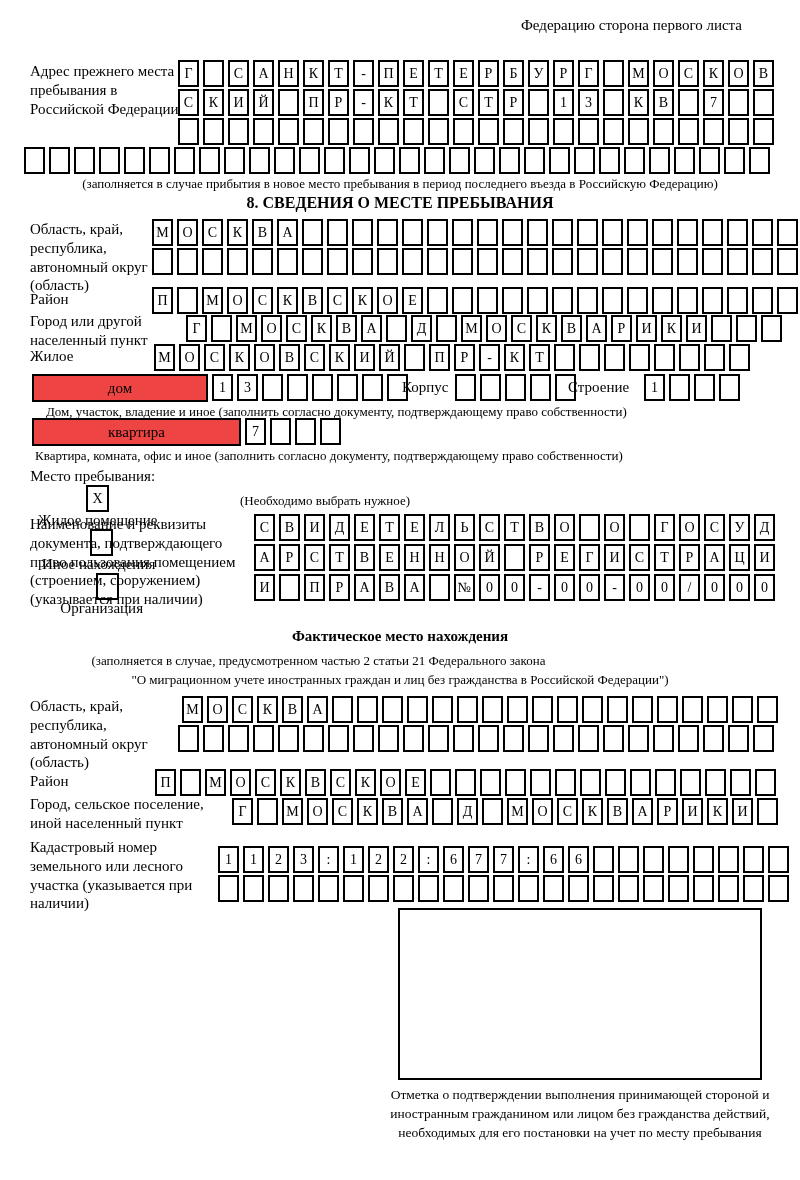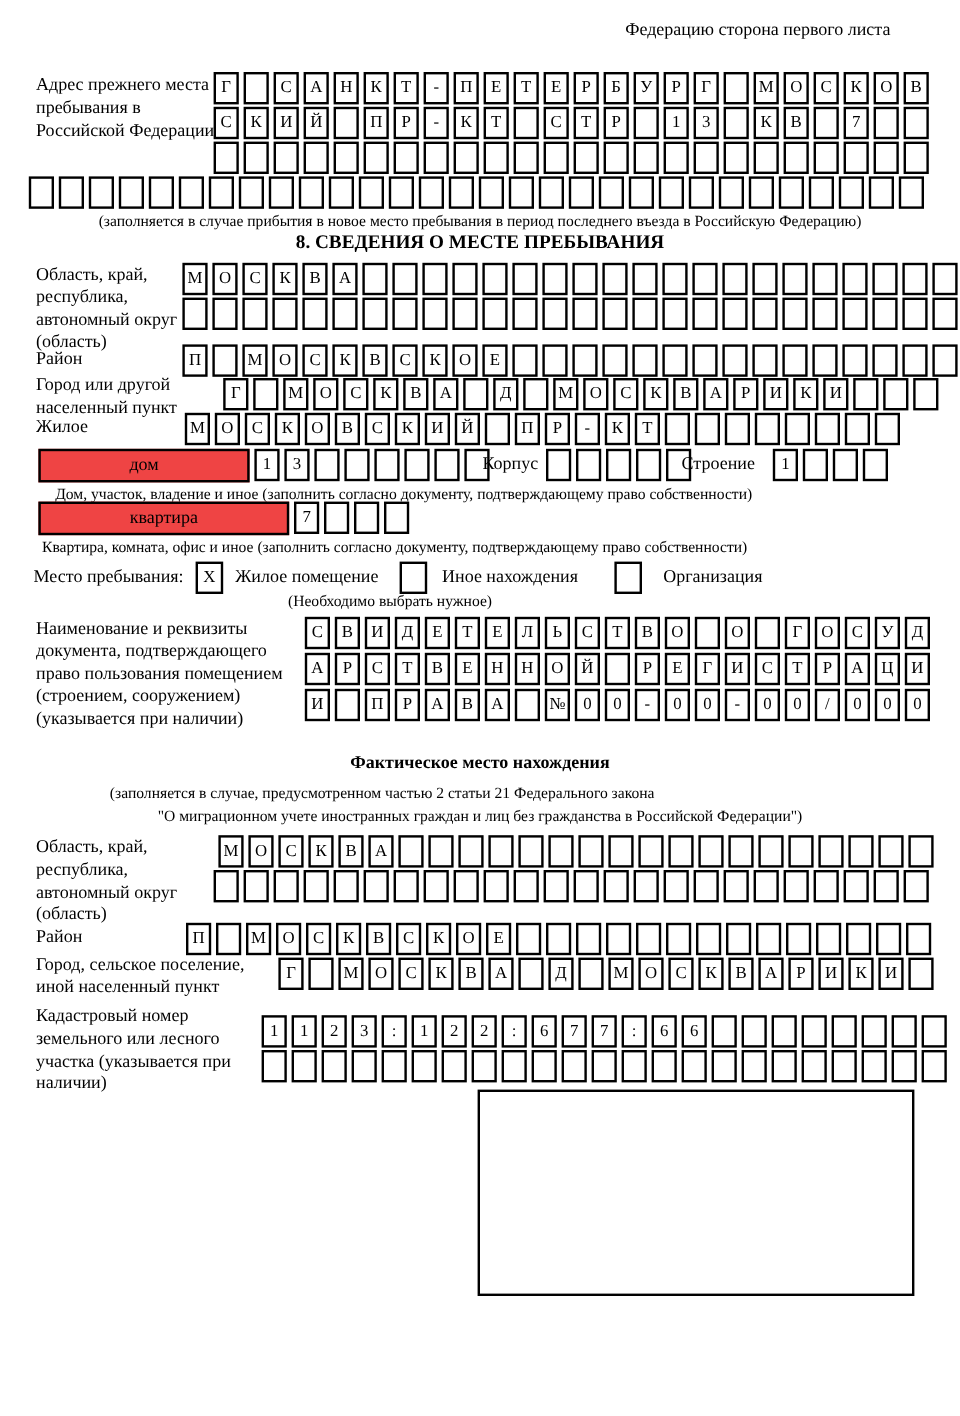--- a/index.html
+++ b/index.html
@@ -316,21 +316,21 @@
 
   <div class="widebox" style="left:32px;top:418px;width:205px;">квартира</div>
   <div class="cellrow" style="left:245px;top:418px;">
       <span class="cell">7</span>
       <span class="cell"></span>
       <span class="cell"></span>
       <span class="cell"></span>
     </div>
   <div class="abs note" style="left:35px;top:448px;">Квартира, комната, офис и иное (заполнить согласно документу, подтверждающему право собственности)</div>
 
-  <div class="stayrow" style="left:28px;top:468px;">
+  <div class="stayrow" style="left:28px;top:468px;flex-direction:column;">
     <span>Место пребывания:</span>
     <span class="cb" style="margin-left:10px;">X</span>
     <span style="margin-left:10px;">Жилое помещение</span>
     <span class="cb" style="margin-left:18px;"></span>
     <span style="margin-left:12px;">Иное нахождения</span>
     <span class="cb" style="margin-left:30px;"></span>
     <span style="margin-left:18px;">Организация</span>
   </div>
   <div class="abs note ctr" style="left:155px;top:493px;width:340px;">(Необходимо выбрать нужное)</div>
 
@@ -564,14 +564,15 @@
       <span class="cell"></span>
       <span class="cell"></span>
       <span class="cell"></span>
       <span class="cell"></span>
       <span class="cell"></span>
       <span class="cell"></span>
       <span class="cell"></span>
     </div>
 
   <div class="stamp" style="left:398px;top:908px;width:360px;height:168px;"></div>
+  <div class="abs note ctr" style="left:388px;top:1086px;width:384px;font-size:13.5px;line-height:1.4;">Отметка о подтверждении выполнения принимающей стороной и иностранным гражданином или лицом без гражданства действий, необходимых для его постановки на учет по месту пребывания</div>
 
 </div>
 
 </body></html>

